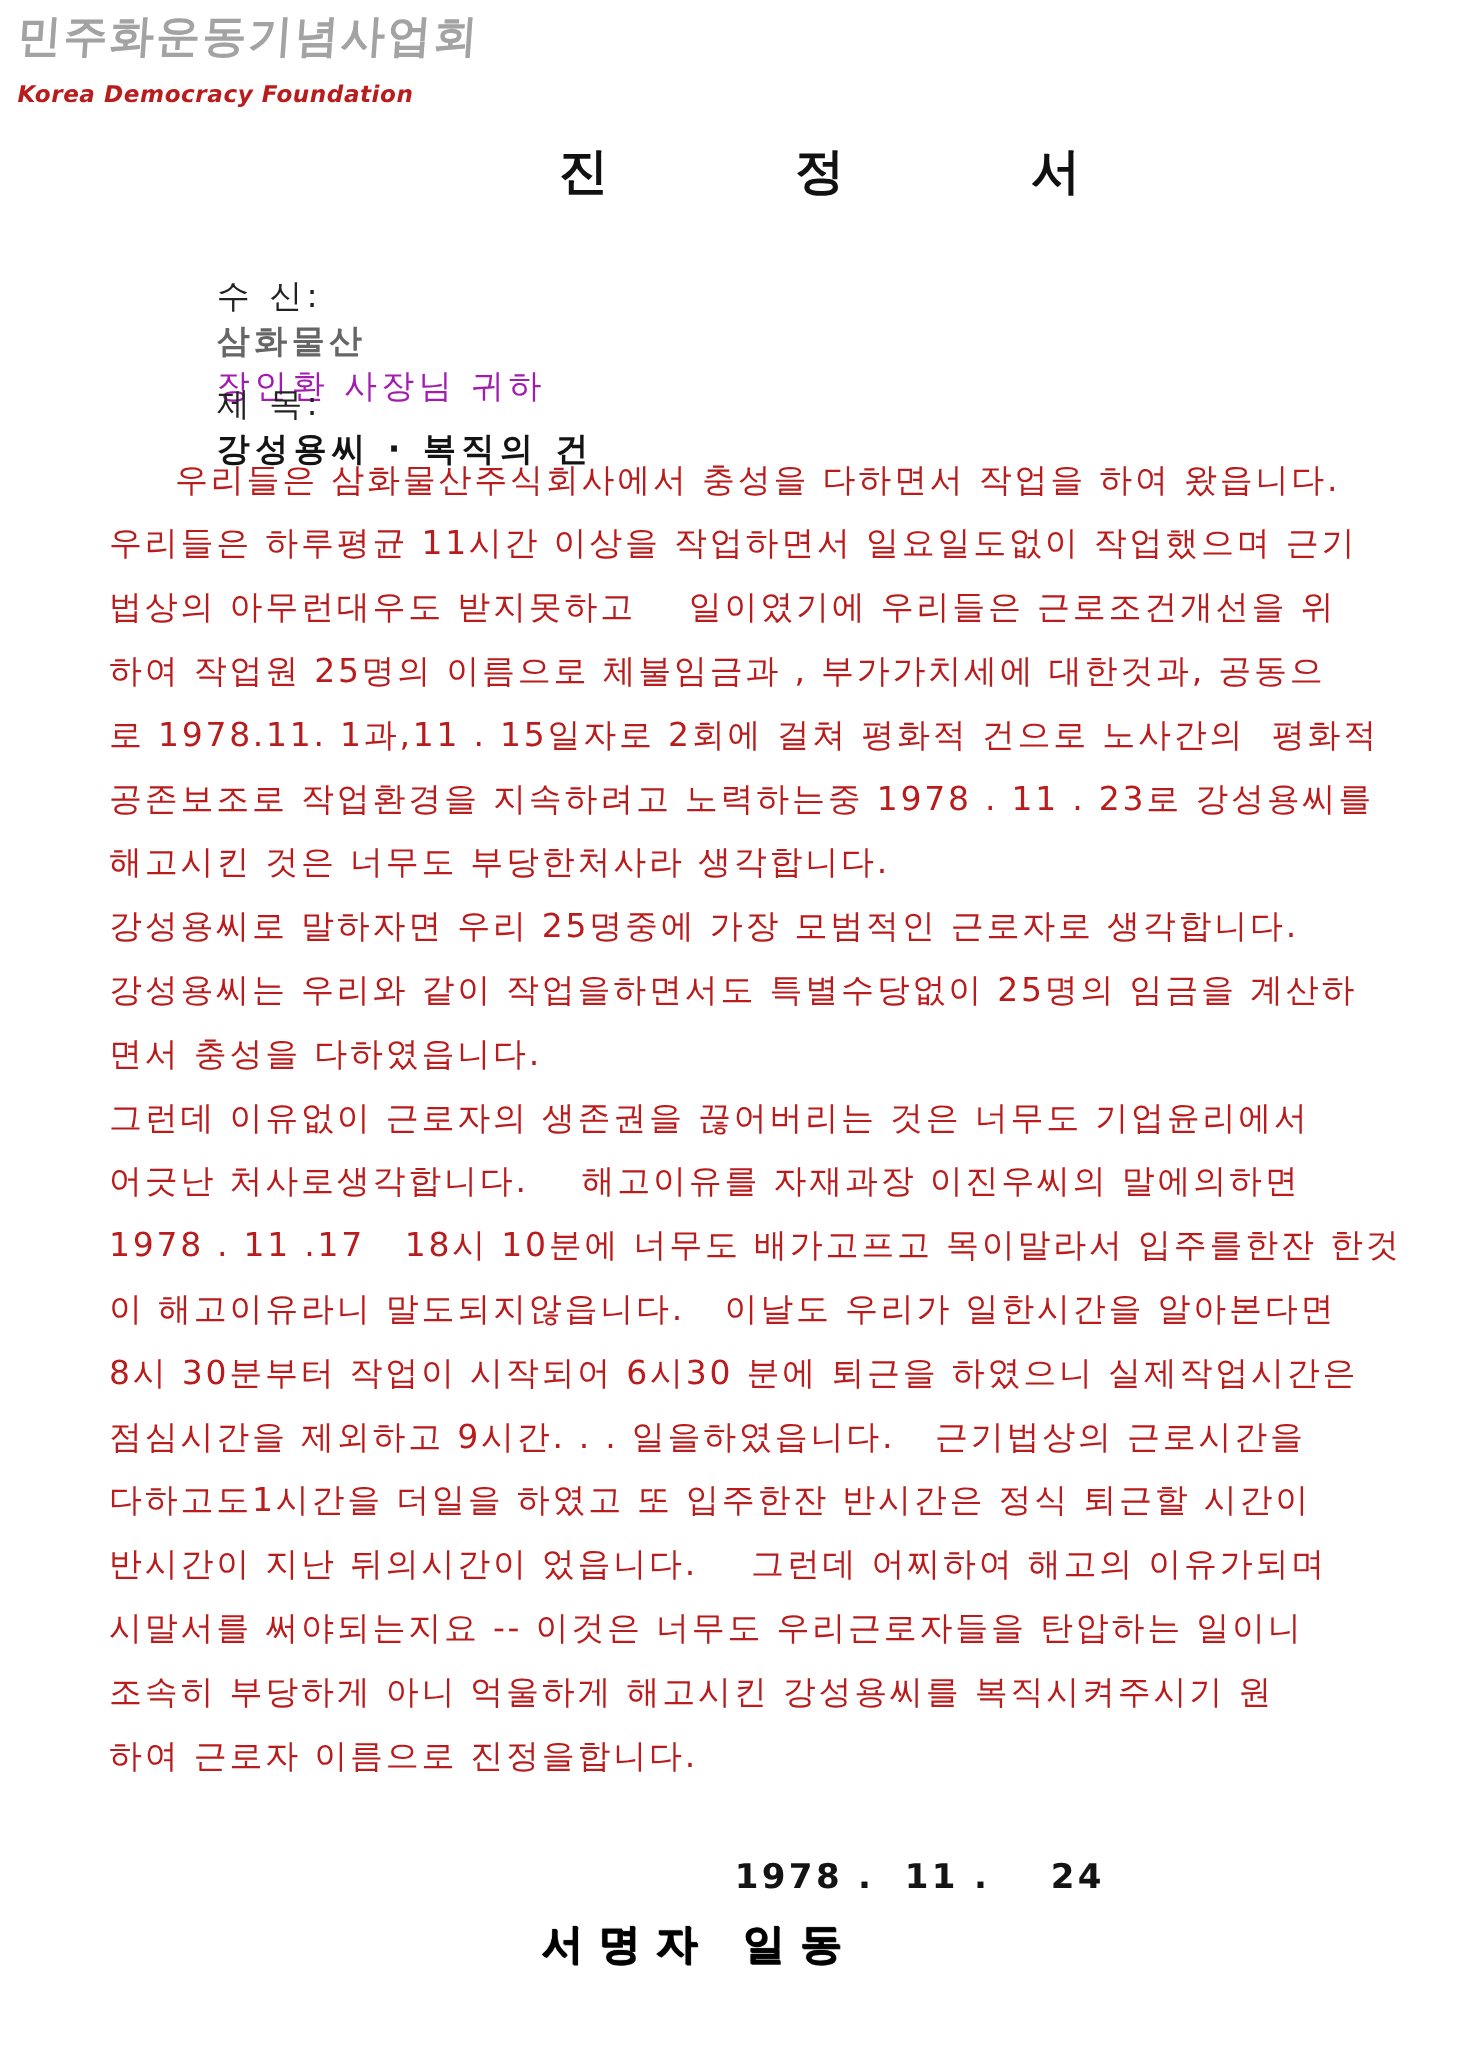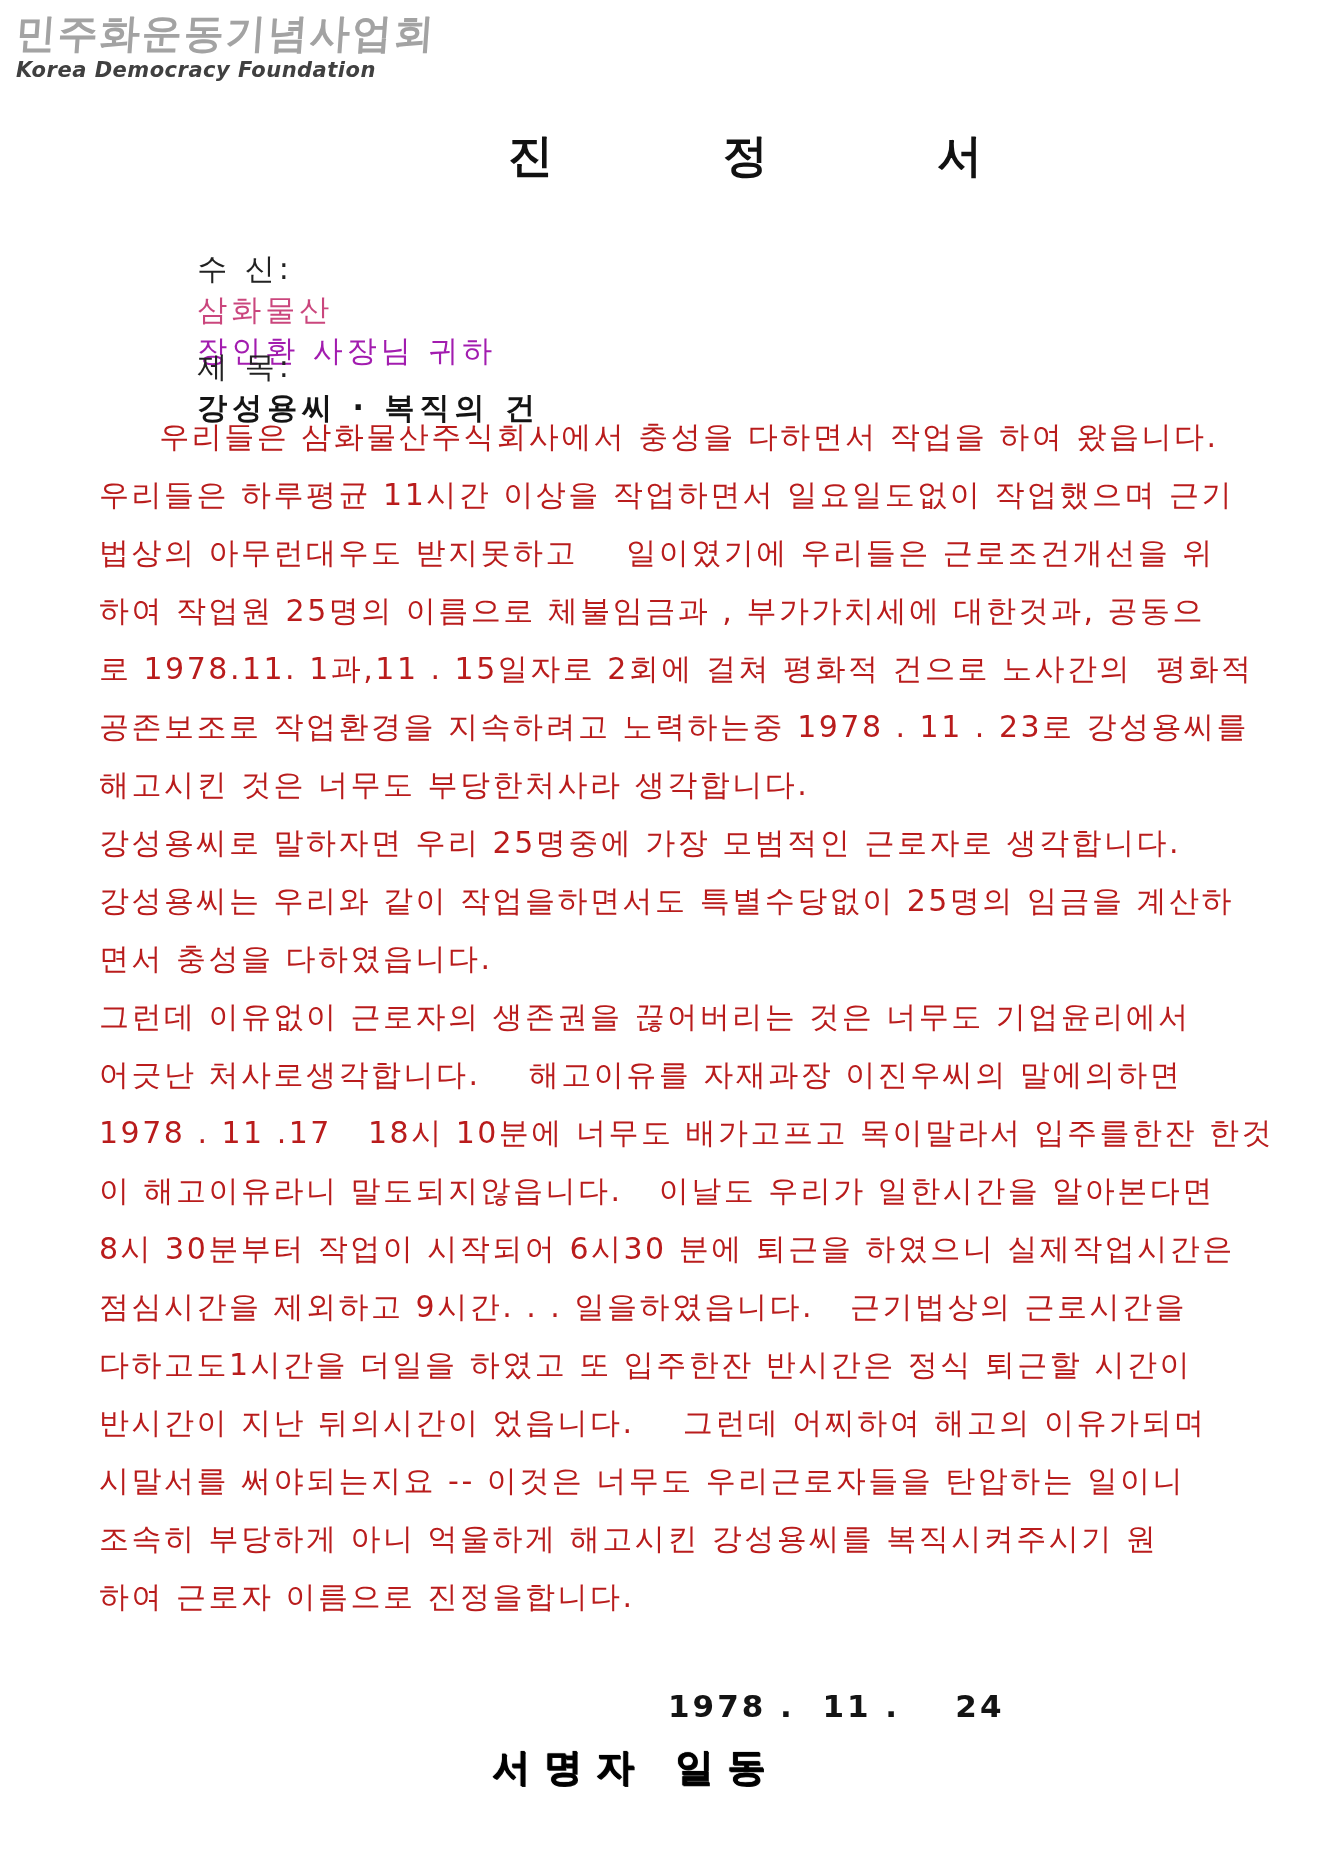--- a/index.html
+++ b/index.html
@@ -29,22 +29,22 @@
     letter-spacing: 2px;
     color: #a3a3a3;
     transform: skewX(-4deg);
     font-family: "DejaVu Serif", "Liberation Serif", serif;
     line-height: 1.05;
   }
   .logo-en {
     font-size: 21px;
     font-weight: bold;
     font-style: italic;
-    color: #404040;
-    margin-top: 4px;
+    color: #b91c1c;
+    margin-top: 20px;
     letter-spacing: 0.5px;
   }
 
   
   .doc-title {
     position: absolute;
     top: 126px;
     left: 508px;
     font-size: 45px;
     font-weight: bold;
@@ -63,22 +63,23 @@
     letter-spacing: 4px;
   }
   .meta-label {
     display: inline-block;
     width: 165px;
     color: #222;
   }
   .recipient-row { top: 214px; }
   .subject-row   { top: 312px; }
   .recipient-company {
-    color: #be185d;
+    color: #404040;
     opacity: 0.8;
+    font-weight: bold;
   }
   .recipient-name {
     font-weight: normal;
     color: #a21caf;
   }
   .subject-value {
     font-weight: bold;
     letter-spacing: 5px;
     color: #141414;
   }

